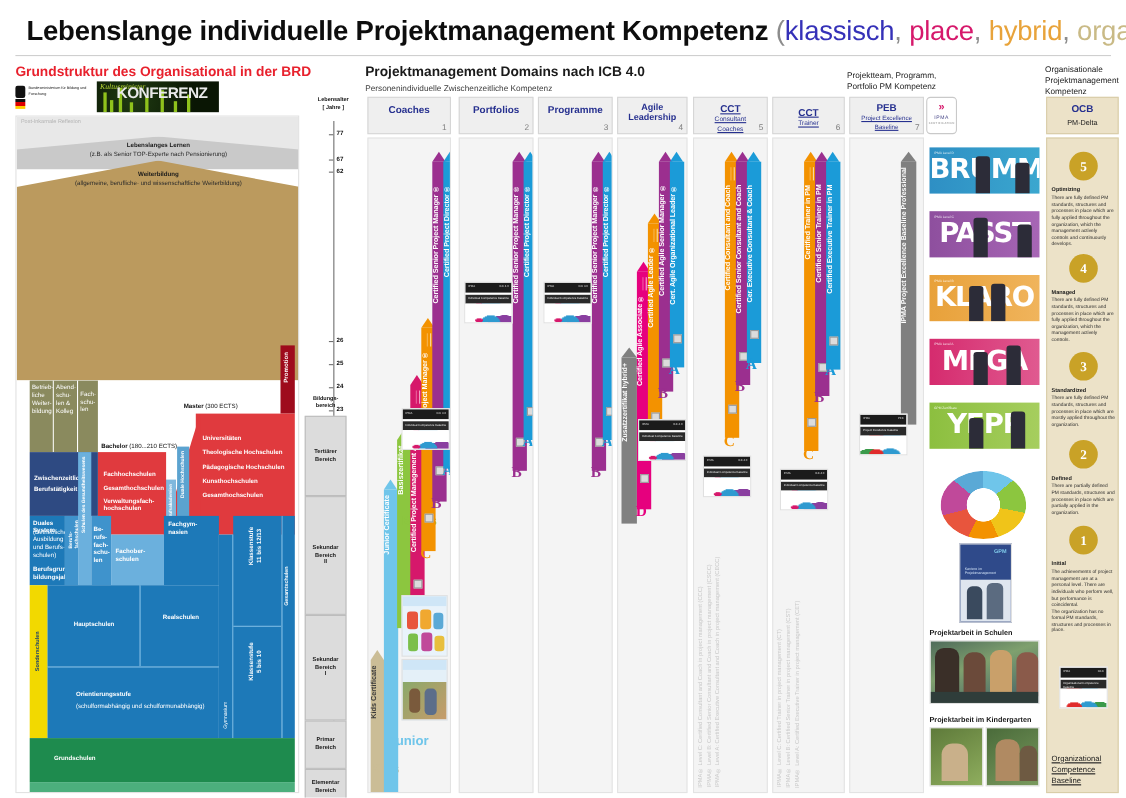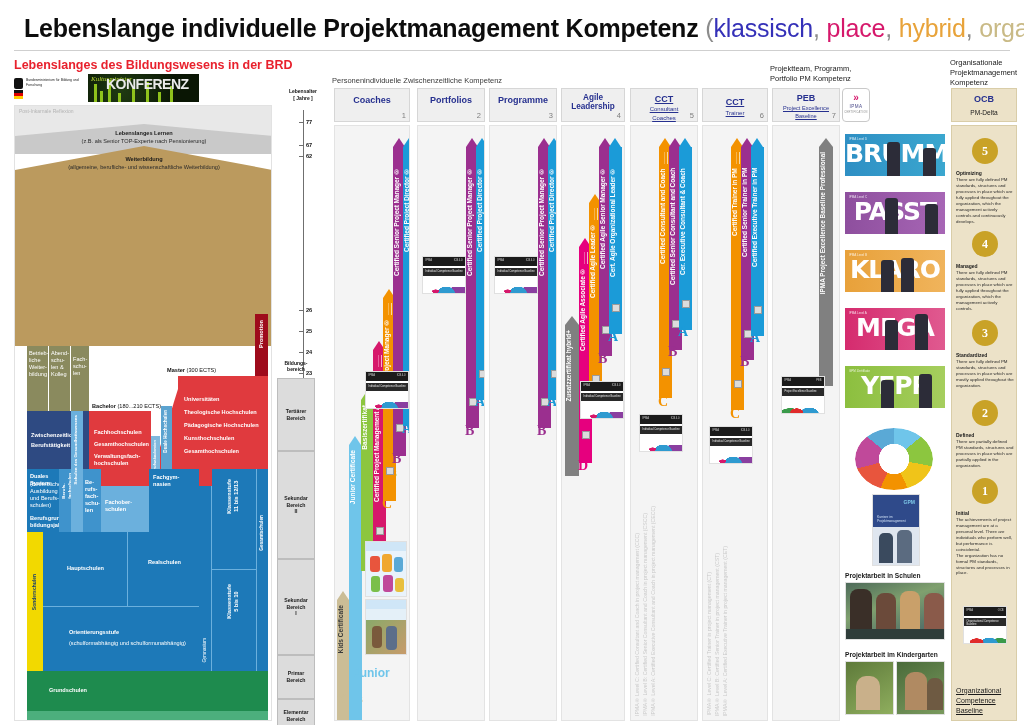--- a/index.html
+++ b/index.html
@@ -171,39 +171,40 @@
 <div id="page">
 
   <div class="title-bar">
     <div class="title-text">
       <span>Lebenslange individuelle Projektmanagement Kompetenz</span>
       <span class="paren">(</span><span class="t-klassisch">klassisch</span><span class="paren">, </span><span class="t-agil">place</span><span class="paren">, </span><span class="t-hybrid">hybrid</span><span class="paren">, </span><span class="t-org">organisational</span>
     </div>
   </div>
   <div class="title-rule"></div>
 
-  <div class="sec-edu-title">Lebenslanges des Bildungswesens in der BRD</div>
+  <div class="sec-edu-title">Grundstruktur des Organisational in der BRD</div>
   <div class="logo-bmbf">
     <div class="eagle"></div>
     <div class="flag"></div>
     <div class="ltxt">Bundesministerium für Bildung und Forschung</div>
   </div>
   <div class="logo-kmk">
     <div class="sp" style="left:6px;height:18px;"></div>
       <div class="sp" style="left:12px;height:11px;"></div>
     <div class="sp" style="left:20px;height:22px;"></div>
       <div class="sp" style="left:30px;height:9px;"></div>
     <div class="sp" style="left:44px;height:14px;"></div>
       <div class="sp" style="left:58px;height:20px;"></div>
     <div class="sp" style="left:70px;height:10px;"></div>
       <div class="sp" style="left:82px;height:16px;"></div>
     <div class="k1">Kultusminister</div>
     <div class="k2">KONFERENZ</div>
   </div>
 
+  <div class="sec-pm-title">Projektmanagement Domains nach ICB 4.0</div>
   <div class="sec-pm-sub">Personenindividuelle Zwischenzeitliche Kompetenz</div>
   <div class="sec-team" style="white-space:pre-line;">Projektteam, Programm,
 Portfolio PM Kompetenz</div>
   <div class="sec-org" style="white-space:pre-line;">Organisationale
 Projektmanagement
 Kompetenz</div>
 
   <div class="edu">
 
     <div style="position:absolute;left:0;top:0;width:258px;height:48px;background:#e8e8e8;"></div>

